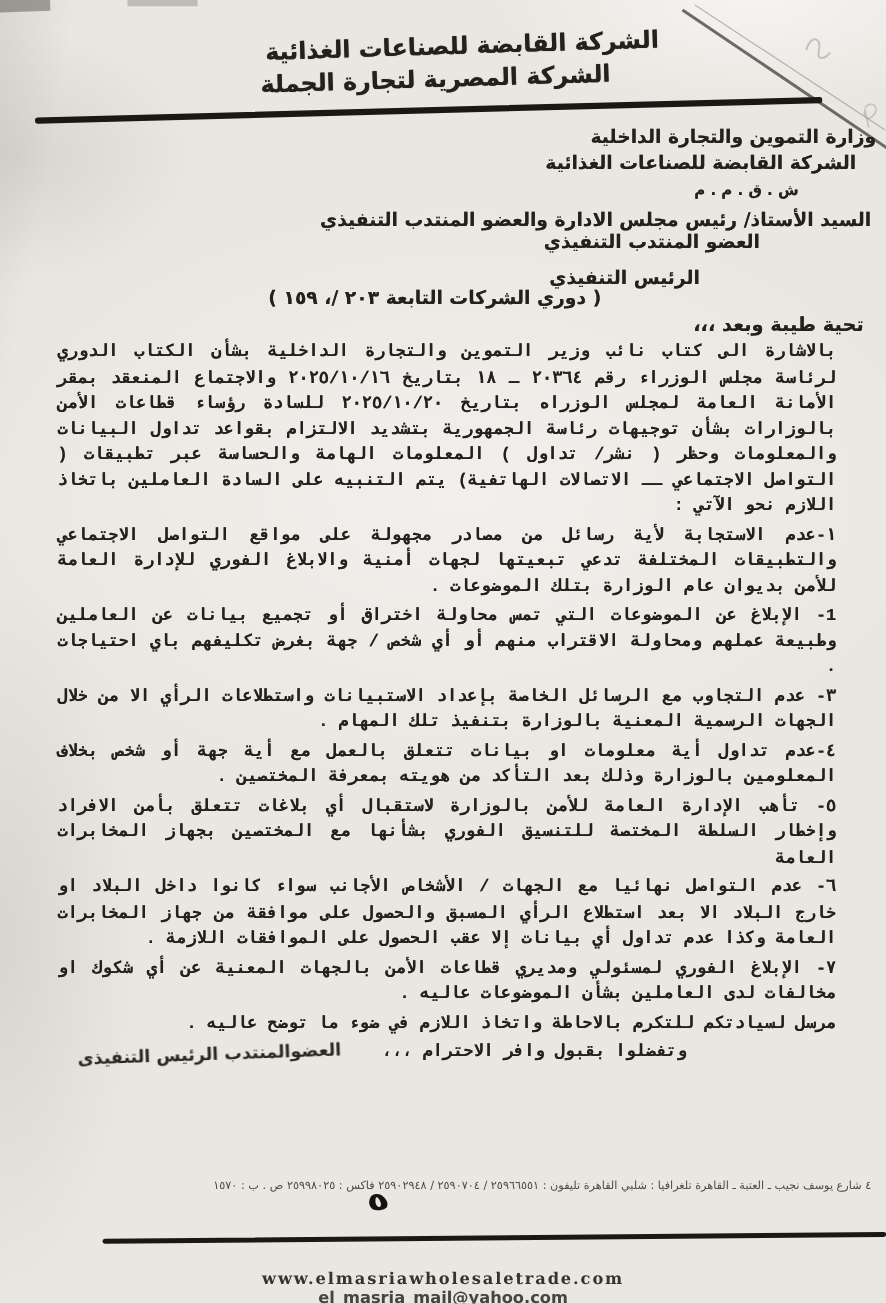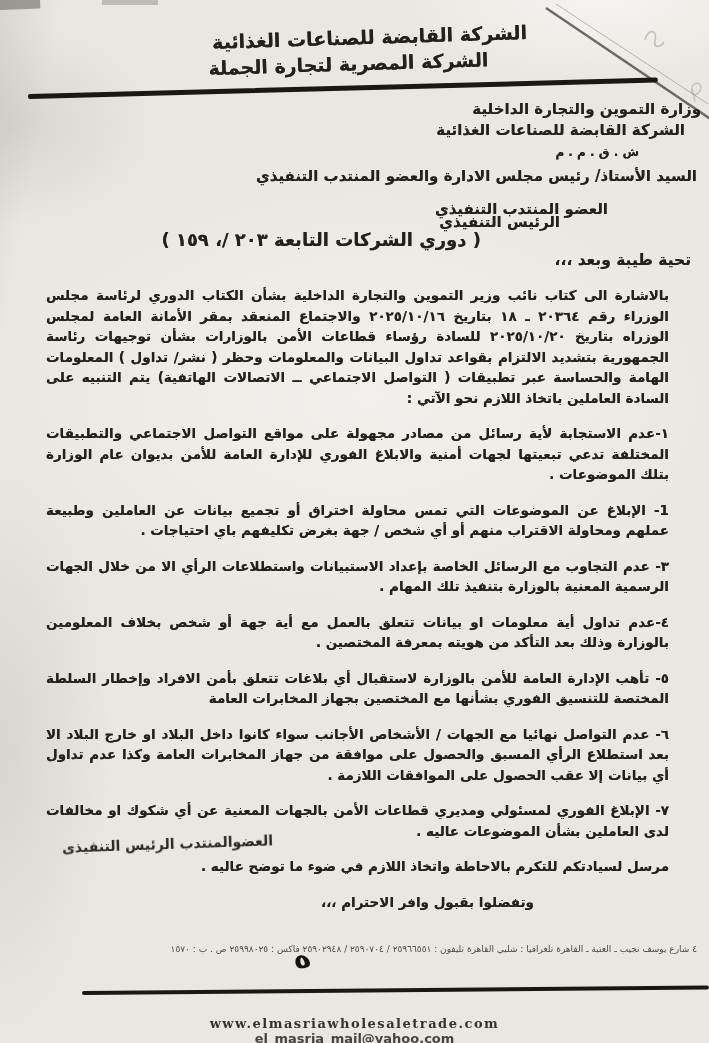--- a/index.html
+++ b/index.html
@@ -32,32 +32,32 @@
   .hdr .l2{display:block;transform:translateX(-22px);}
   .rule{background:#191814;border-radius:2px;}
   .top-rule{left:28px;top:94px;width:630px;height:4.5px;transform:rotate(-1.5deg);transform-origin:left center;}
 
   
   .rline{font-size:15px;font-weight:700;white-space:nowrap;}
   .r-ministry{top:100px;right:8px;text-align:center;}
   .r-holding{top:121px;right:24px;}
   .r-legal{top:145px;right:70px;font-size:12px;letter-spacing:1px;}
   .r-addr1{top:167px;right:12px;}
-  .r-addr2{top:200px;right:101px;}
+  .r-addr2{top:184px;right:101px;}
   .r-addr3{top:213px;right:149px;}
-  .ref{top:229px;right:228px;font-size:18px;font-weight:700;white-space:nowrap;}
+  .ref{top:229px;right:228px;font-size:15px;font-weight:700;white-space:nowrap;}
   .greet{top:251px;right:18px;font-size:15.5px;font-weight:700;white-space:nowrap;}
 
   
   .bodytext{
     top:270px;right:40px;left:46px;
     font-size:13.5px;line-height:20.5px;font-weight:700;
     text-align:justify;direction:rtl;
   }
-  .bodytext p{margin:15px 0 2px 0;}
+  .bodytext p{margin:3px 0 2px 0;font-family:Liberation Mono, monospace;}
   .bodytext p.intro{margin-bottom:3px;}
   .salut{text-align:center;transform:translateX(70px);}
 
   
   .sig-title{left:62px;top:836px;font-size:14px;font-weight:700;transform:rotate(-2deg);filter:blur(.3px);color:#2a2723;}
   .sig-name{left:94px;top:870px;font-size:15px;font-weight:700;filter:blur(.25px);}
 
   
   .pagenum{left:296px;top:949px;font-size:20px;font-weight:900;color:#141310;
     transform:scaleX(1.5) rotate(-10deg);}

